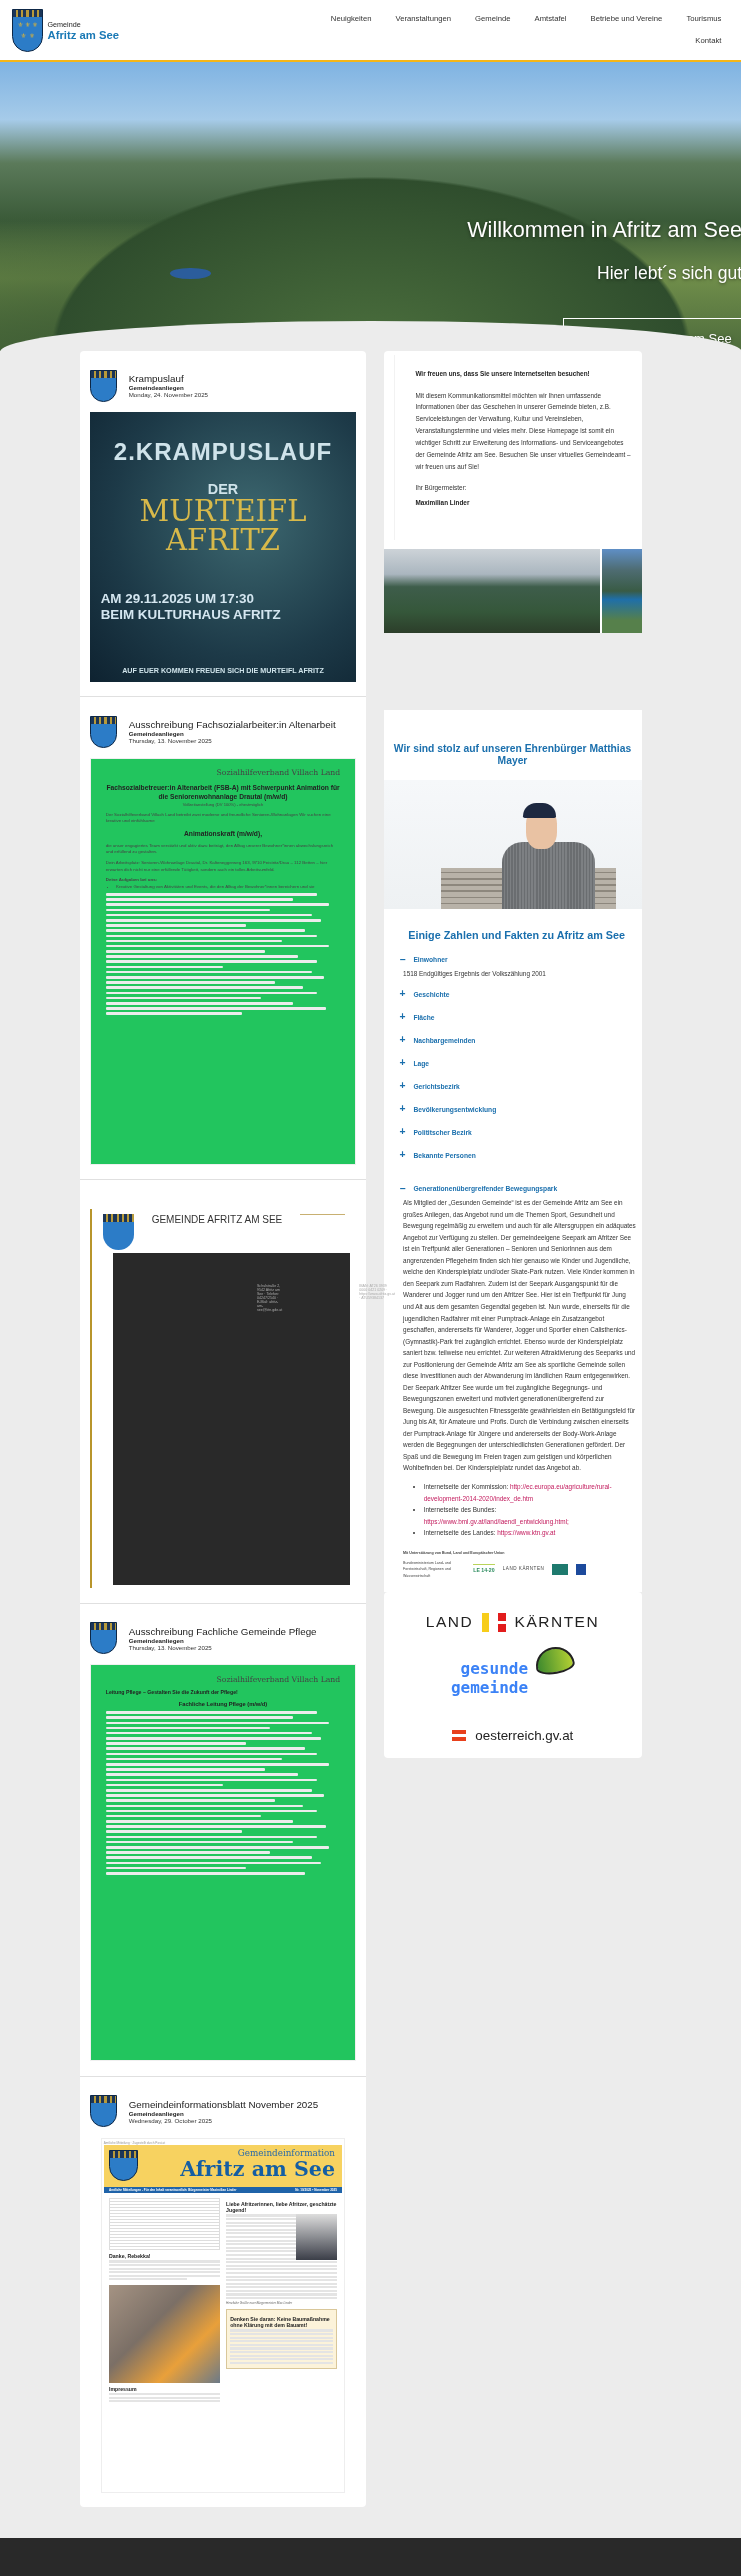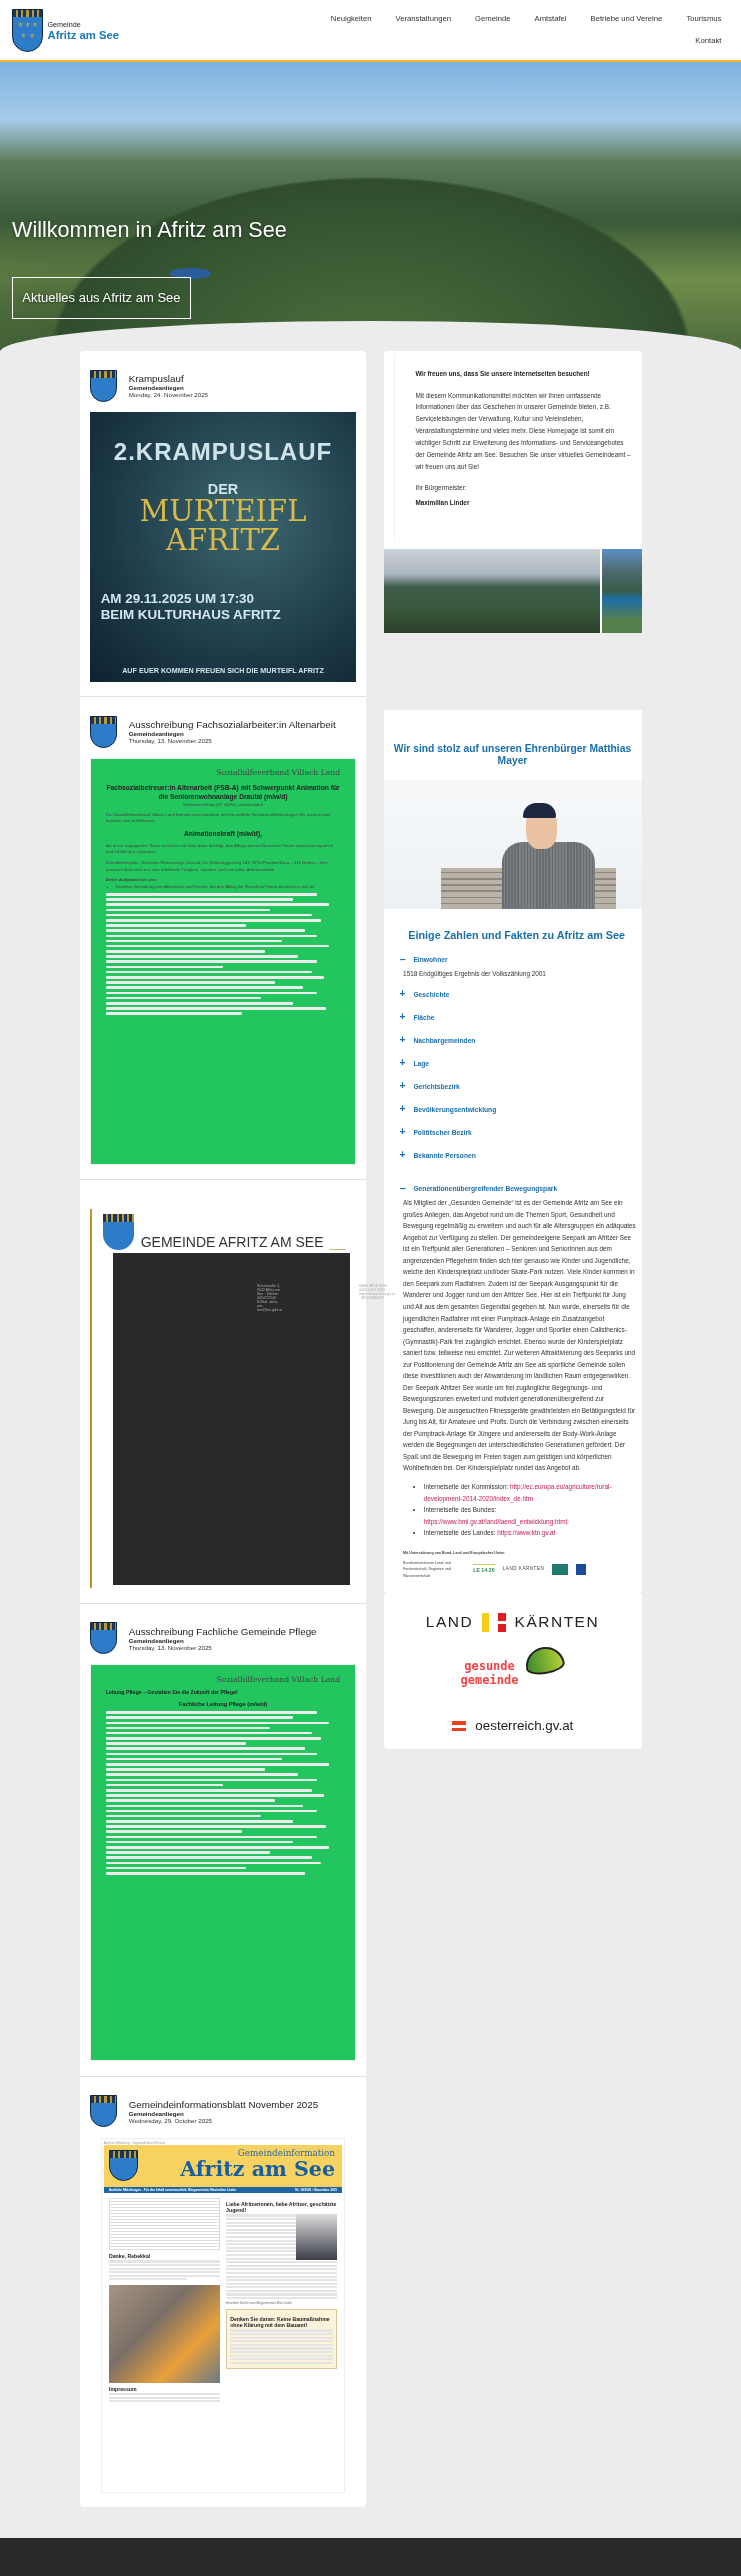--- a/index.html
+++ b/index.html
@@ -12,21 +12,21 @@
 .crest::before{content:"";position:absolute;left:0;right:0;top:0;height:7.2px;background:repeating-linear-gradient(90deg,#1b3558 0 3.1px,#b79a3a 3.1px 5.2px)}
 .crest span{position:absolute;color:#e8b72d;font-size:6.7px}
 .logo-sub{font-size:7.2px;color:#222}
 .logo-title{font-size:11.3px;color:#1a79b5;font-weight:600}
 .nav{position:absolute;right:20.6px;top:12.4px;width:422px;display:flex;flex-wrap:wrap;justify-content:flex-end;gap:8.2px 24px;font-size:7.7px;color:#333}
 .nav a{padding:2.1px 0}
 
 .hero{height:289px;position:relative;overflow:hidden;background:linear-gradient(180deg,#7fb3e2 0%,#a6cbe9 20%,#5b7a5a 35%,#3a5a38 55%,#6f8d4a 75%,#4d6b3c 100%)}
 .hero .mtn{position:absolute;left:0;right:0;bottom:0;height:70%;background:radial-gradient(ellipse at 50% 100%,#4b6f3d 0%,#2f4d2d 60%,transparent 61%),radial-gradient(ellipse at 15% 100%,#3f5e35 0%,transparent 50%)}
 .hero .lake{position:absolute;left:170px;top:206px;width:41px;height:11.3px;background:#2b5d9c;border-radius:50%}
-.hero-c{position:absolute;left:12px;right:0;top:155px;text-align:left;color:#fff;text-shadow:0 1px 3.1px rgba(0,0,0,.5)}
+.hero-c{position:absolute;left:4px;right:0;top:155px;text-align:right;color:#fff;text-shadow:0 1px 3.1px rgba(0,0,0,.5)}
 .hero h1{font-size:21.6px;font-weight:500}
 .hero h2{font-size:17.5px;font-weight:400;margin-top:19.6px}
 .hero-btn{display:inline-block;margin-top:34px;border:1px solid #fff;padding:12.4px 9.3px;font-size:13px;color:#fff}
 .wave{position:absolute;left:0;right:0;bottom:-0.5px;height:31px;background:#ececec;border-radius:50% 50% 0 0/100% 100% 0 0}
 
 .main{display:flex;gap:17.5px;padding:10.3px 0 31px 80px;position:relative;margin-top:-10.3px}
 .col-l{width:286px;background:#fff;border-radius:4.1px}
 .col-r{width:258px}
 .post{padding:18.5px 5.2px 14.4px 5.2px;border-bottom:0.5px solid #e0e0e0}
 .post-h{display:flex;gap:11.3px;align-items:center;padding-left:5.2px}
@@ -41,21 +41,21 @@
 .poster .p4{text-align:left;font-size:13.4px;margin-top:36px;line-height:1.2;color:#d4e6f0}
 .poster .p5{position:absolute;bottom:7.2px;left:0;right:0;font-size:7.2px}
 .doc{margin:10.3px 5.2px 0;background:#22c55e;border:0.5px solid #f0f0f0;padding:8.2px 14.4px;font-size:4.4px;color:#444;line-height:1.5}
 .doc .bigt{text-align:center;font-size:6.7px;font-weight:700;color:#222;line-height:1.4;margin-top:4.1px}
 .doc .sub{text-align:center;font-size:4.1px}
 .doc .logo-r{text-align:right;font-family:"DejaVu Serif",serif;font-size:7.7px;color:#444}
 .doc p{margin-top:4.1px}
 .doc ul{margin-left:10.3px}
 .doc .line{height:2.6px;background:#ececec;margin:2.6px 0;border-radius:1px}
 .gem{margin:10.3px 5.2px 0;border-left:2.6px solid #b8952b;padding:5.2px 10.3px;height:379px;position:relative}
-.gem-h{display:flex;align-items:flex-end;gap:7px;font-size:14px;color:#333}
+.gem-h{display:flex;align-items:flex-start;gap:18px;font-size:10px;color:#333}
 .gem-h .crest{width:31px;height:36px;border:none}
 .gem-h hr{flex:1;border:none;border-top:0.5px solid #c8b071}
 .gem .b{font-size:4.6px;font-weight:700;margin:6.2px 20.6px 2.1px}
 .gem .foot{position:absolute;bottom:3.1px;left:20.6px;right:5.2px;display:flex;justify-content:space-between;font-size:3.6px;color:#aaa}
 .news{margin:10.3px 15.5px 0;border:0.5px solid #eee;padding:2.1px;height:355px;font-size:3.1px;color:#999}
 .news-bn{background:#f7d260;height:42px;display:flex;align-items:center;gap:8.2px;padding:0 5.2px;position:relative}
 .news-bn .crest{width:29px;height:31px;border-width:1px}
 .news-bn .t1{position:absolute;right:7.2px;top:3.1px;font-size:8.8px;color:#2a6aa8;font-family:"DejaVu Serif",serif;font-weight:400}
 .news-bn .t2{position:absolute;right:7.2px;top:12.4px;font-size:20.6px;color:#155ea3;font-family:"DejaVu Serif",serif;font-weight:700}
 .news-bar{background:#1f63a9;color:#fff;font-size:3.1px;padding:1px 5.2px;font-weight:700;display:flex;justify-content:space-between}
@@ -94,21 +94,21 @@
 .support .sh{font-weight:700}
 .support .row{display:flex;align-items:center;gap:8.2px;margin-top:3.1px;font-size:3.6px}
 .support .le{color:#2a8a5d;font-size:5.2px;font-weight:700;border-top:0.5px solid #b9d45a;padding-top:1px}
 .lk{display:flex;align-items:center;gap:5.2px;font-size:4.6px;letter-spacing:0.5px}
 .eu{width:10.3px;height:11.3px;background:#1c4a9c}
 .leader{width:15.5px;height:11.3px;background:#1e7a6e}
 .logos{text-align:center;padding:20.6px 0 15.5px}
 .lk-big{display:inline-flex;align-items:center;gap:9px;font-size:15.5px;letter-spacing:1.5px;color:#222}
 .lk-big .y{width:7.2px;height:18.5px;background:#f7cd1a}
 .lk-big .r{width:7.2px;height:18.5px;background:repeating-linear-gradient(180deg,#e21c1c 0 7.7px,#fff 7.7px 10.8px)}
-.gg{margin-top:27px;display:inline-block;text-align:center;font-family:"DejaVu Sans Mono",monospace;font-size:12px;font-weight:700;color:#ef4444;position:relative;line-height:1.2;padding-right:46px}
+.gg{margin-top:27px;display:inline-block;text-align:right;font-family:"DejaVu Sans Mono",monospace;font-size:16px;font-weight:700;color:#3b82f6;position:relative;line-height:1.2;padding-right:46px}
 .gg .heart{position:absolute;right:0;top:-11.3px;width:39px;height:27px;background:linear-gradient(90deg,#3e8a2e,#b3d033);border:2.1px solid #222;border-radius:50% 50% 50% 50%/70% 70% 30% 30%;transform:rotate(-10deg)}
 .oe{margin-top:31px;display:inline-flex;align-items:center;gap:9.3px;font-size:13.4px;color:#222}
 .oe .flag{width:14.4px;height:10.3px;background:linear-gradient(180deg,#e8401c 0 35%,#fff 35% 65%,#e8401c 65%)}
 
 .foot{background:#292929;color:#fff;padding:31px 0 20.6px 144px;display:flex;gap:77px;height:332px}
 </style>
 </head>
 <body>
 
 <header class="hdr">
@@ -134,20 +134,21 @@
     <a>Tourismus</a>
     <a>Kontakt</a>
   </nav>
 </header>
 
 <section class="hero">
   <div class="mtn"></div>
   <div class="lake"></div>
   <div class="hero-c">
     <h1>Willkommen in Afritz am See</h1>
+    <h2>Hier lebt´s sich gut</h2>
     <a class="hero-btn">Aktuelles aus Afritz am See</a>
   </div>
   <div class="wave"></div>
 </section>
 
 <div class="main">
 
   <div class="col-l">
 
     <article class="post">

